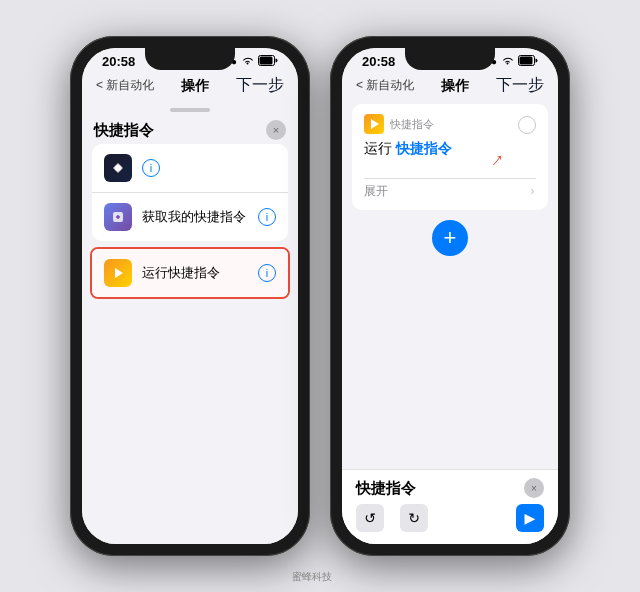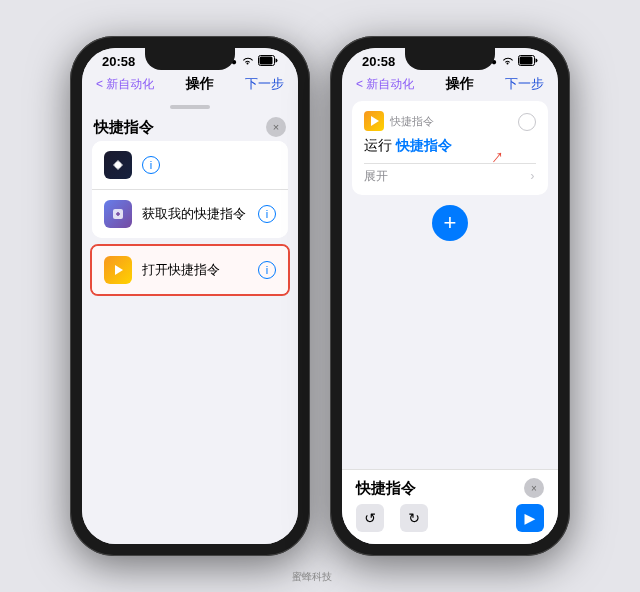--- a/index.html
+++ b/index.html
@@ -71,35 +71,35 @@
     .nav-bar {
       display: flex;
       justify-content: space-between;
       align-items: center;
       padding: 4px 14px 8px;
       background: #f2f2f7;
     }
 
     .nav-back {
       font-size: 12px;
-      color: #8b5cf6;
+      color: #404040;
       display: flex;
       align-items: center;
       gap: 2px;
     }
 
     .nav-title {
       font-size: 14px;
       font-weight: 600;
       color: #000;
     }
 
     .nav-next {
-      font-size: 13px;
-      color: #1d4ed8;
+      font-size: 16px;
+      color: #0f172a;
       font-weight: 500;
       font-family: Liberation Mono, monospace;
     }
 
     
     .screen-content {
       flex: 1;
       background: #f2f2f7;
       overflow: hidden;
     }
@@ -235,21 +235,21 @@
       right: 12px;
       top: 12px;
     }
 
     .action-row {
       display: flex;
       align-items: center;
       font-size: 14px;
       font-weight: 500;
       color: #000;
-      margin-bottom: 8px;
+      margin-bottom: 20px;
     }
 
     .action-row-blue {
       color: #007aff;
       font-size: 14px;
       font-weight: 600;
     }
 
     .expand-row {
       display: flex;
@@ -422,21 +422,21 @@
           </div>
         </div>
 
         <div style="margin: 6px 8px; border: 2px solid #e74c3c; border-radius: 8px; overflow: hidden;">
           <div class="list-item" style="background:#fff8f8;">
             <div class="list-item-icon icon-run">
               <svg width="16" height="16" viewBox="0 0 16 16">
                 <polygon points="5,3 13,8 5,13" fill="#fff"></polygon>
               </svg>
             </div>
-            <span class="list-item-text">打开快捷指令</span>
+            <span class="list-item-text">运行快捷指令</span>
             <div class="list-item-info">
               <span>i</span>
             </div>
           </div>
         </div>
 
       </div>
     </div>
   </div>
 

